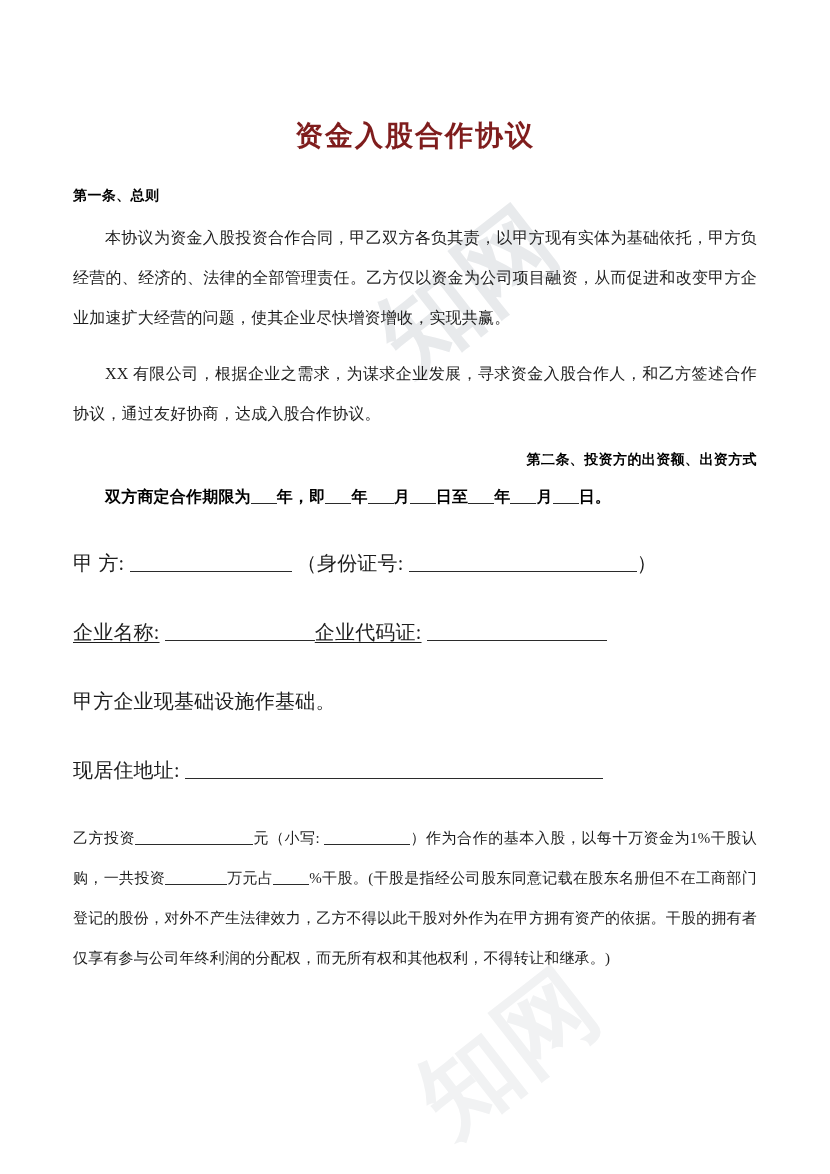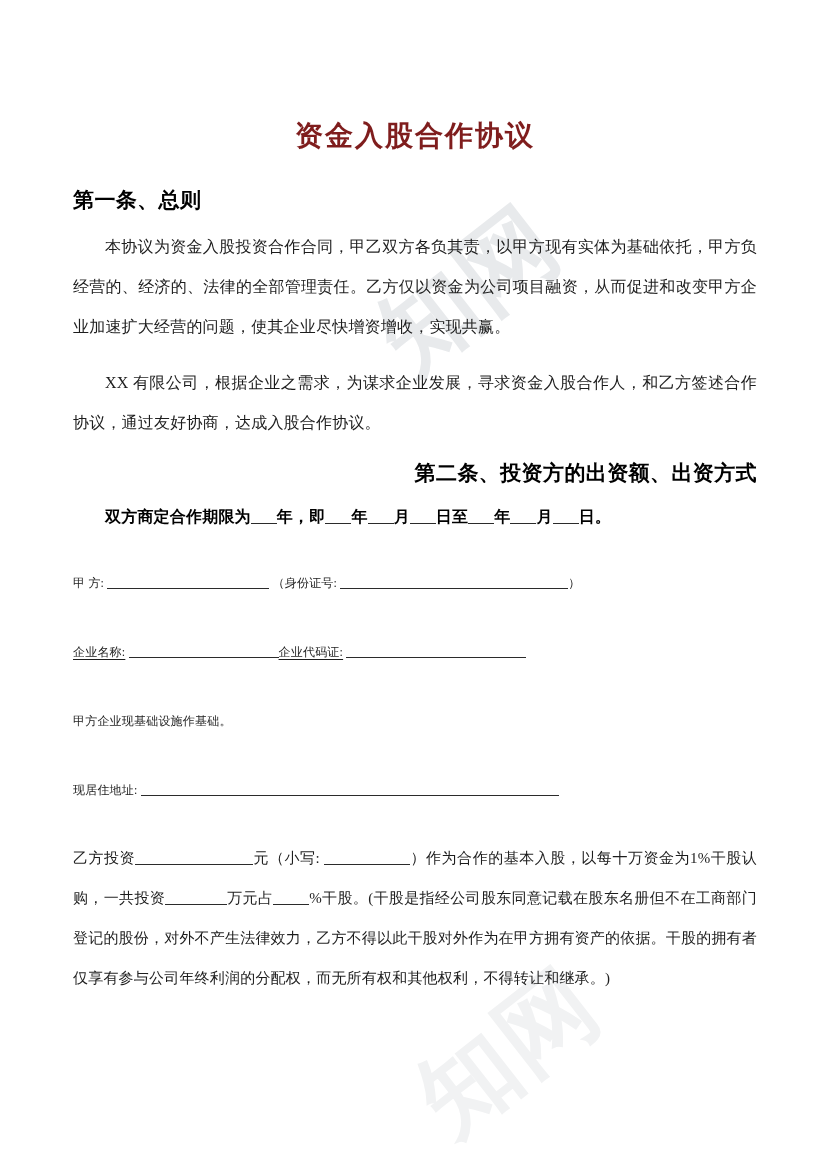--- a/index.html
+++ b/index.html
@@ -71,21 +71,21 @@
     text-align: center;
     font-size: 28px;
     font-weight: 700;
     letter-spacing: 2px;
     line-height: 1;
     padding-top: 122px;
     color: #7f1d1d;
   }
 
   .clause-heading {
-    font-size: 21px;
+    font-size: 14px;
     font-weight: 700;
     color: #000000;
     letter-spacing: 0.4px;
     line-height: 1.4;
     font-family: Liberation Serif, serif;
   }
   .heading-1 { margin-top: 36px; }
   .heading-2 { margin-top: 10px; text-align: right; }
 
   .para {
@@ -104,21 +104,21 @@
     font-size: 16px;
     font-weight: 700;
     line-height: 40px;
     text-indent: 2em;
     color: #000000;
     margin-top: 8px;
     letter-spacing: 0.2px;
   }
 
   .field-line {
-    font-size: 12px;
+    font-size: 20px;
     line-height: 40px;
     color: #1d1d1d;
     letter-spacing: 0.2px;
     white-space: nowrap;
   }
   .fl-jiafang   { margin-top: 26px; }
   .fl-company   { margin-top: 29px; }
   .fl-basis     { margin-top: 29px; }
   .fl-yifang    { margin-top: 31px; }
   .fl-address   { margin-top: 29px; }

